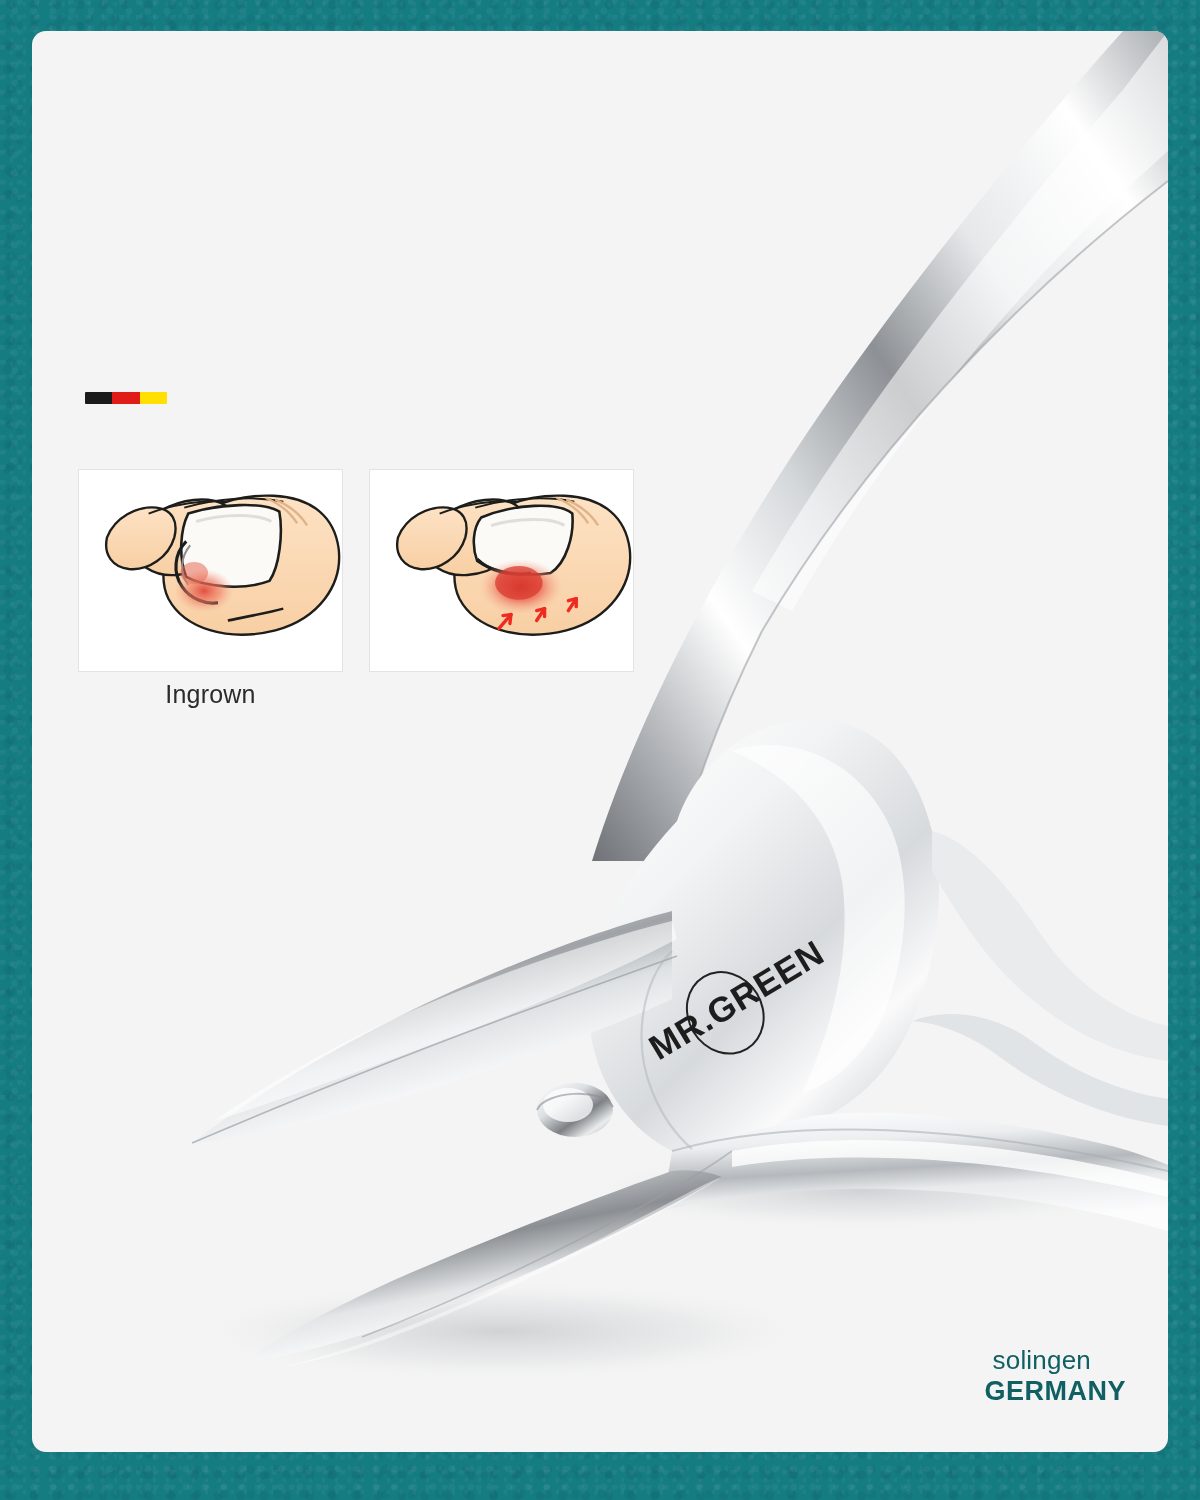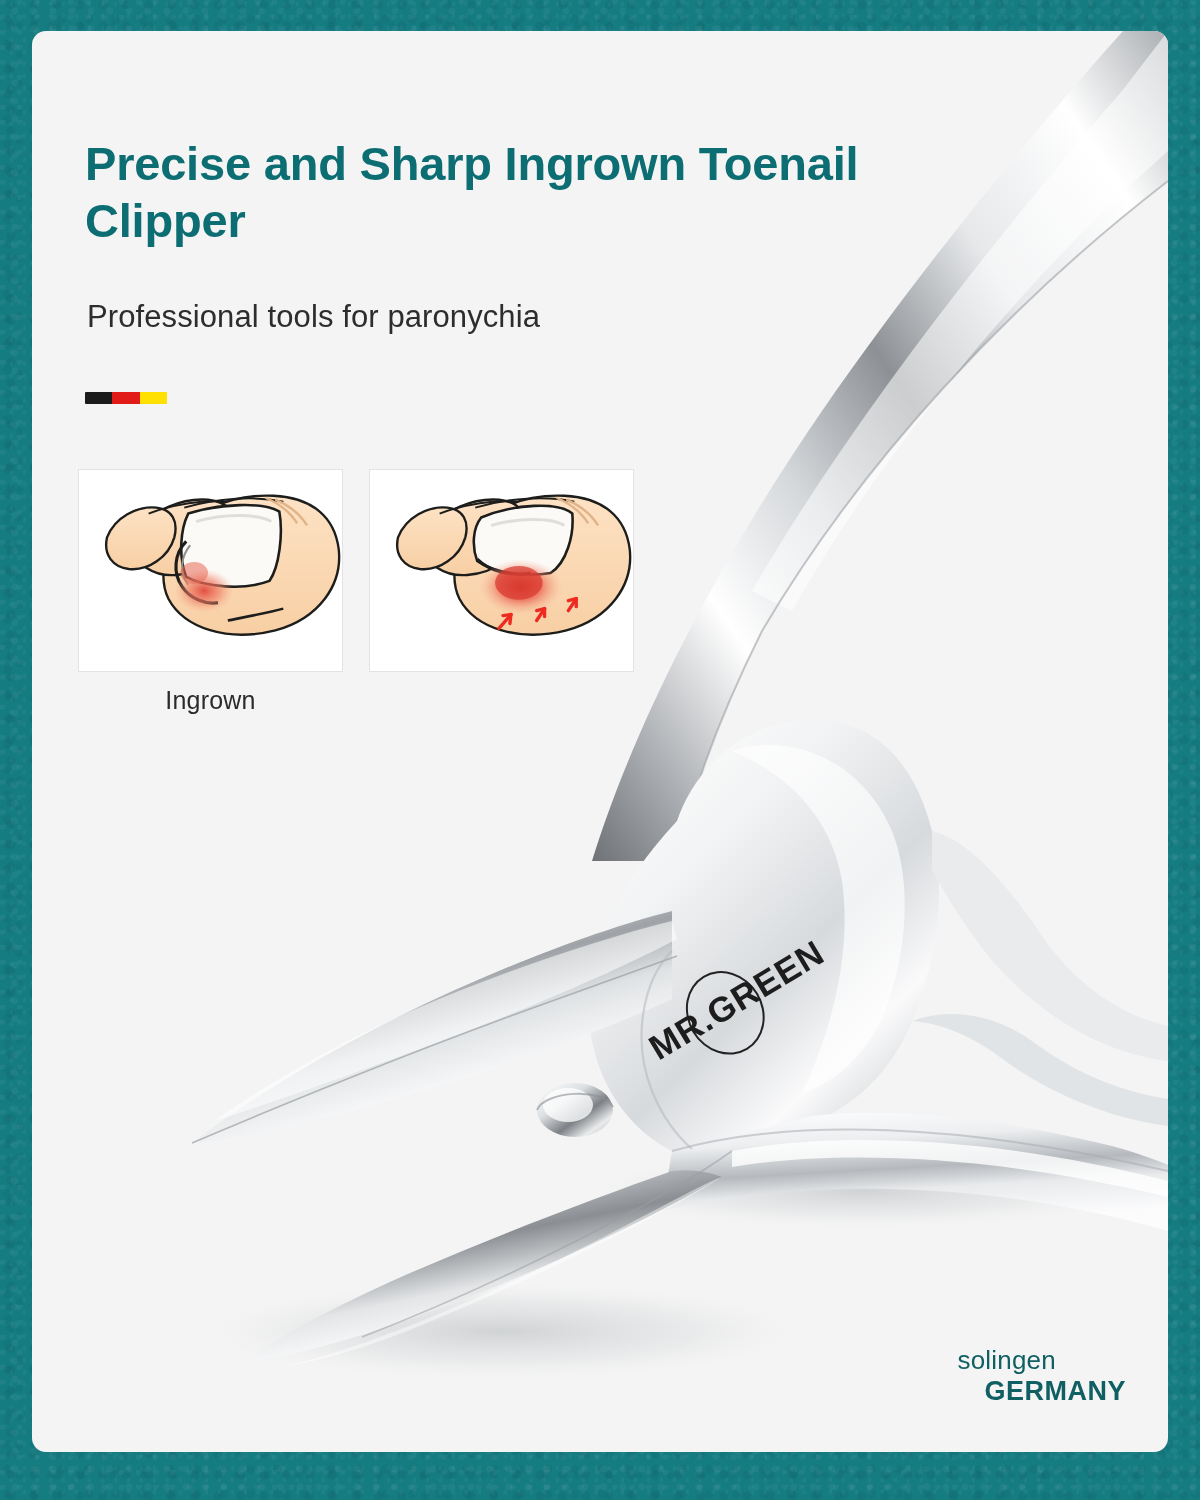--- a/index.html
+++ b/index.html
@@ -101,21 +101,21 @@
     width: 265px;
     height: 203px;
     background: #ffffff;
     border: 1px solid #e3e3e3;
     box-sizing: border-box;
     overflow: hidden;
     position: relative;
   }
   .thumb-frame svg { display: block; width: 100%; height: 100%; }
   .thumb-caption {
-    margin-top: 14px;
+    margin-top: 8px;
     text-align: center;
     font-size: 25px;
     color: #2b2b2b;
     letter-spacing: .2px;
   }
 
   
   #product {
     position: absolute;
     left: 0;
@@ -155,21 +155,21 @@
     height: 82px;
     border: 2.5px solid #222;
     border-radius: 50%;
   }
 
   
   .origin {
     position: absolute;
     right: 42px;
     bottom: 44px;
-    text-align: left;
+    text-align: center;
     color: #0f5f63;
   }
   .origin .line1 {
     font-size: 26px;
     font-weight: normal;
     line-height: 1.18;
     letter-spacing: .2px;
   }
   .origin .line2 {
     font-size: 27px;
@@ -317,22 +317,20 @@
         <path d="M880 990 C 920 975, 965 985, 1000 1010 C 1040 1040, 1085 1060, 1136 1068
                  L 1136 1095 C 1070 1086, 1010 1058, 965 1024 C 935 1002, 905 992, 880 990 Z" fill="#dfe2e4" opacity="0.9"></path>
       </svg>
     </div>
 
     <div class="brandstamp">
       <div class="stamp-circle"></div>
       <div class="stamp-text">MR.GREEN</div>
     </div>
 
-    <div class="headline">Precise and Sharp Ingrown Toenail Clipper</div>
-    <div class="subhead">Professional tools for paronychia</div>
 
     <div class="flagbar">
       <span class="flag-black"></span>
       <span class="flag-red"></span>
       <span class="flag-gold"></span>
     </div>
 
     <div class="thumbs">
 
       <div class="thumb">

